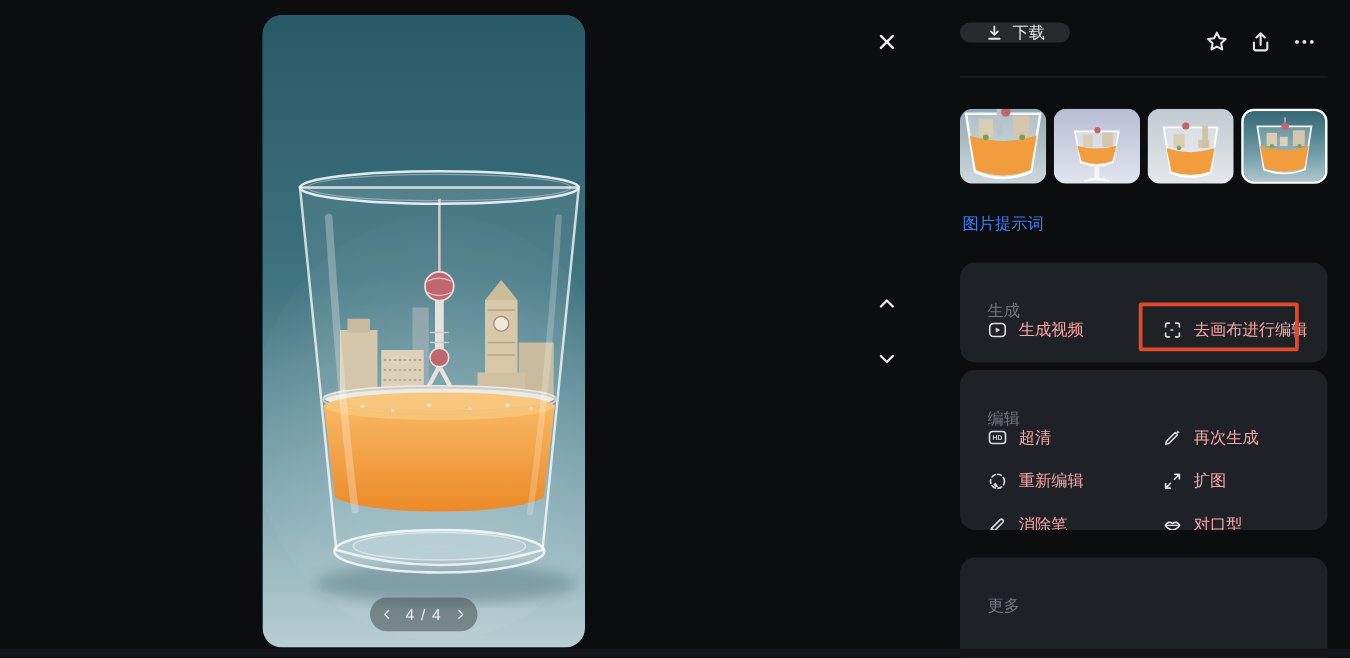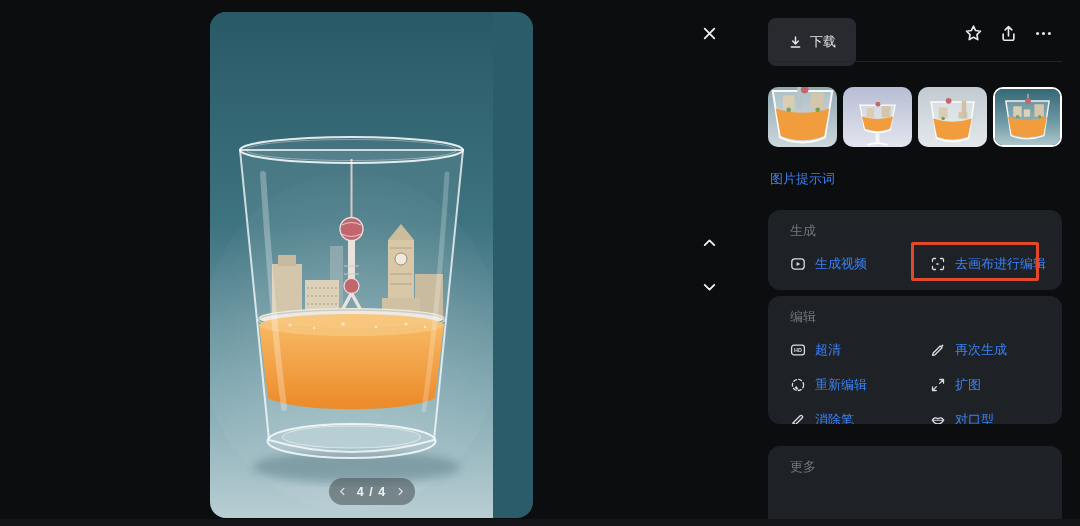--- a/index.html
+++ b/index.html
@@ -1,43 +1,43 @@
 <!DOCTYPE html>
 <html><head>
 <meta charset="utf-8">
 <style>
   * { margin:0; padding:0; box-sizing:border-box; }
   html,body { width:1080px; height:526px; overflow:hidden; background:#0c0d0f;
     font-family:"Liberation Sans","DejaVu Sans",sans-serif; }
   .abs { position:absolute; }
 
   
-  #stage-image { left:210px; top:12px; width:323px; height:506px;
-    border-radius:16px; overflow:hidden; background:#2a5d69;font-weight:bold; }
+  #stage-image { left:210px; top:12px; width:258px; height:506px;
+    border-radius:16px; overflow:hidden; background:#2a5d69; }
   #stage-image svg { display:block; }
 
   
   #pagination { left:0; right:0; bottom:13px; height:27px; margin:0 auto;
     width:86px; border-radius:14px; background:rgba(72,82,86,.58);
     display:flex; align-items:center; justify-content:center; gap:9px;
     color:#f2f3f4; font-size:12.5px; letter-spacing:1px; }
   #pagination svg { width:11px; height:11px; stroke:#e8eaec; fill:none;
     stroke-width:1.6; stroke-linecap:round; stroke-linejoin:round; cursor:pointer; }
 
   
   .ghost-btn { width:24px; height:24px; display:flex; align-items:center;
     justify-content:center; cursor:pointer; }
   .ghost-btn svg { width:17px; height:17px; stroke:#f0f1f2; fill:none;
     stroke-width:1.7; stroke-linecap:round; stroke-linejoin:round; }
   #close-btn { left:697px; top:21px; }
   #nav-up   { left:697px; top:230px; }
   #nav-down { left:697px; top:275px; }
 
   
-  #download-btn { left:768px; top:18px; height:48px; padding:0 20px;
+  #download-btn { left:768px; top:18px; height:16px; padding:0 20px;
     border-radius:8px; background:#282a2f; display:flex; align-items:center;
     gap:7px; color:#e6e8ea; font-size:13px; cursor:pointer; }
   #download-btn svg { width:15px; height:15px; stroke:#e6e8ea; fill:none;
     stroke-width:1.5; stroke-linecap:round; stroke-linejoin:round; }
   .tool-icon { top:24px; width:19px; height:19px; cursor:pointer; }
   .tool-icon svg { width:19px; height:19px; stroke:#e4e6e8; fill:none;
     stroke-width:1.4; stroke-linecap:round; stroke-linejoin:round; }
   #star-btn  { left:964px; }
   #share-btn { left:999px; }
   #more-btn  { left:1034px; }
@@ -51,25 +51,25 @@
   .thumb svg { display:block; width:100%; height:100%; }
 
   #prompt-label { left:770px; top:170px; font-size:13px; color:#3b82f6; }
 
   
   .card { position:absolute; left:768px; width:294px; background:#1e2126;
     border-radius:12px; overflow:hidden; }
   #card-generate { top:210px; height:80px; }
   #card-edit     { top:296px; height:128px; }
   #card-more     { top:446px; height:90px; }
-  .card-title { position:absolute; top:12px; left:22px; font-size:13px; color:#73777e; }
+  .card-title { position:absolute; top:30px; left:22px; font-size:13px; color:#73777e; }
   .card-items { position:absolute; top:46px; left:22px; right:10px;
     display:grid; grid-template-columns:140px 1fr; row-gap:19px; }
   .item { display:flex; align-items:center; gap:9px; height:16px;
-    font-size:13px; color:#3b82f6; cursor:pointer; white-space:nowrap; }
+    font-size:13px; color:#fca5a5; cursor:pointer; white-space:nowrap; }
   .item svg { width:16px; height:16px; flex:none; stroke:#d9dce0; fill:none;
     stroke-width:1.3; stroke-linecap:round; stroke-linejoin:round; }
 
   
   #annotation-highlight { left:911px; top:242px; width:128px; height:39px;
     border:3px solid #e2492a; border-radius:2px; pointer-events:none; }
 
   #window-bottom-edge { left:0; top:519px; width:1080px; height:7px; background:#141518; }
 </style>
 </head>

